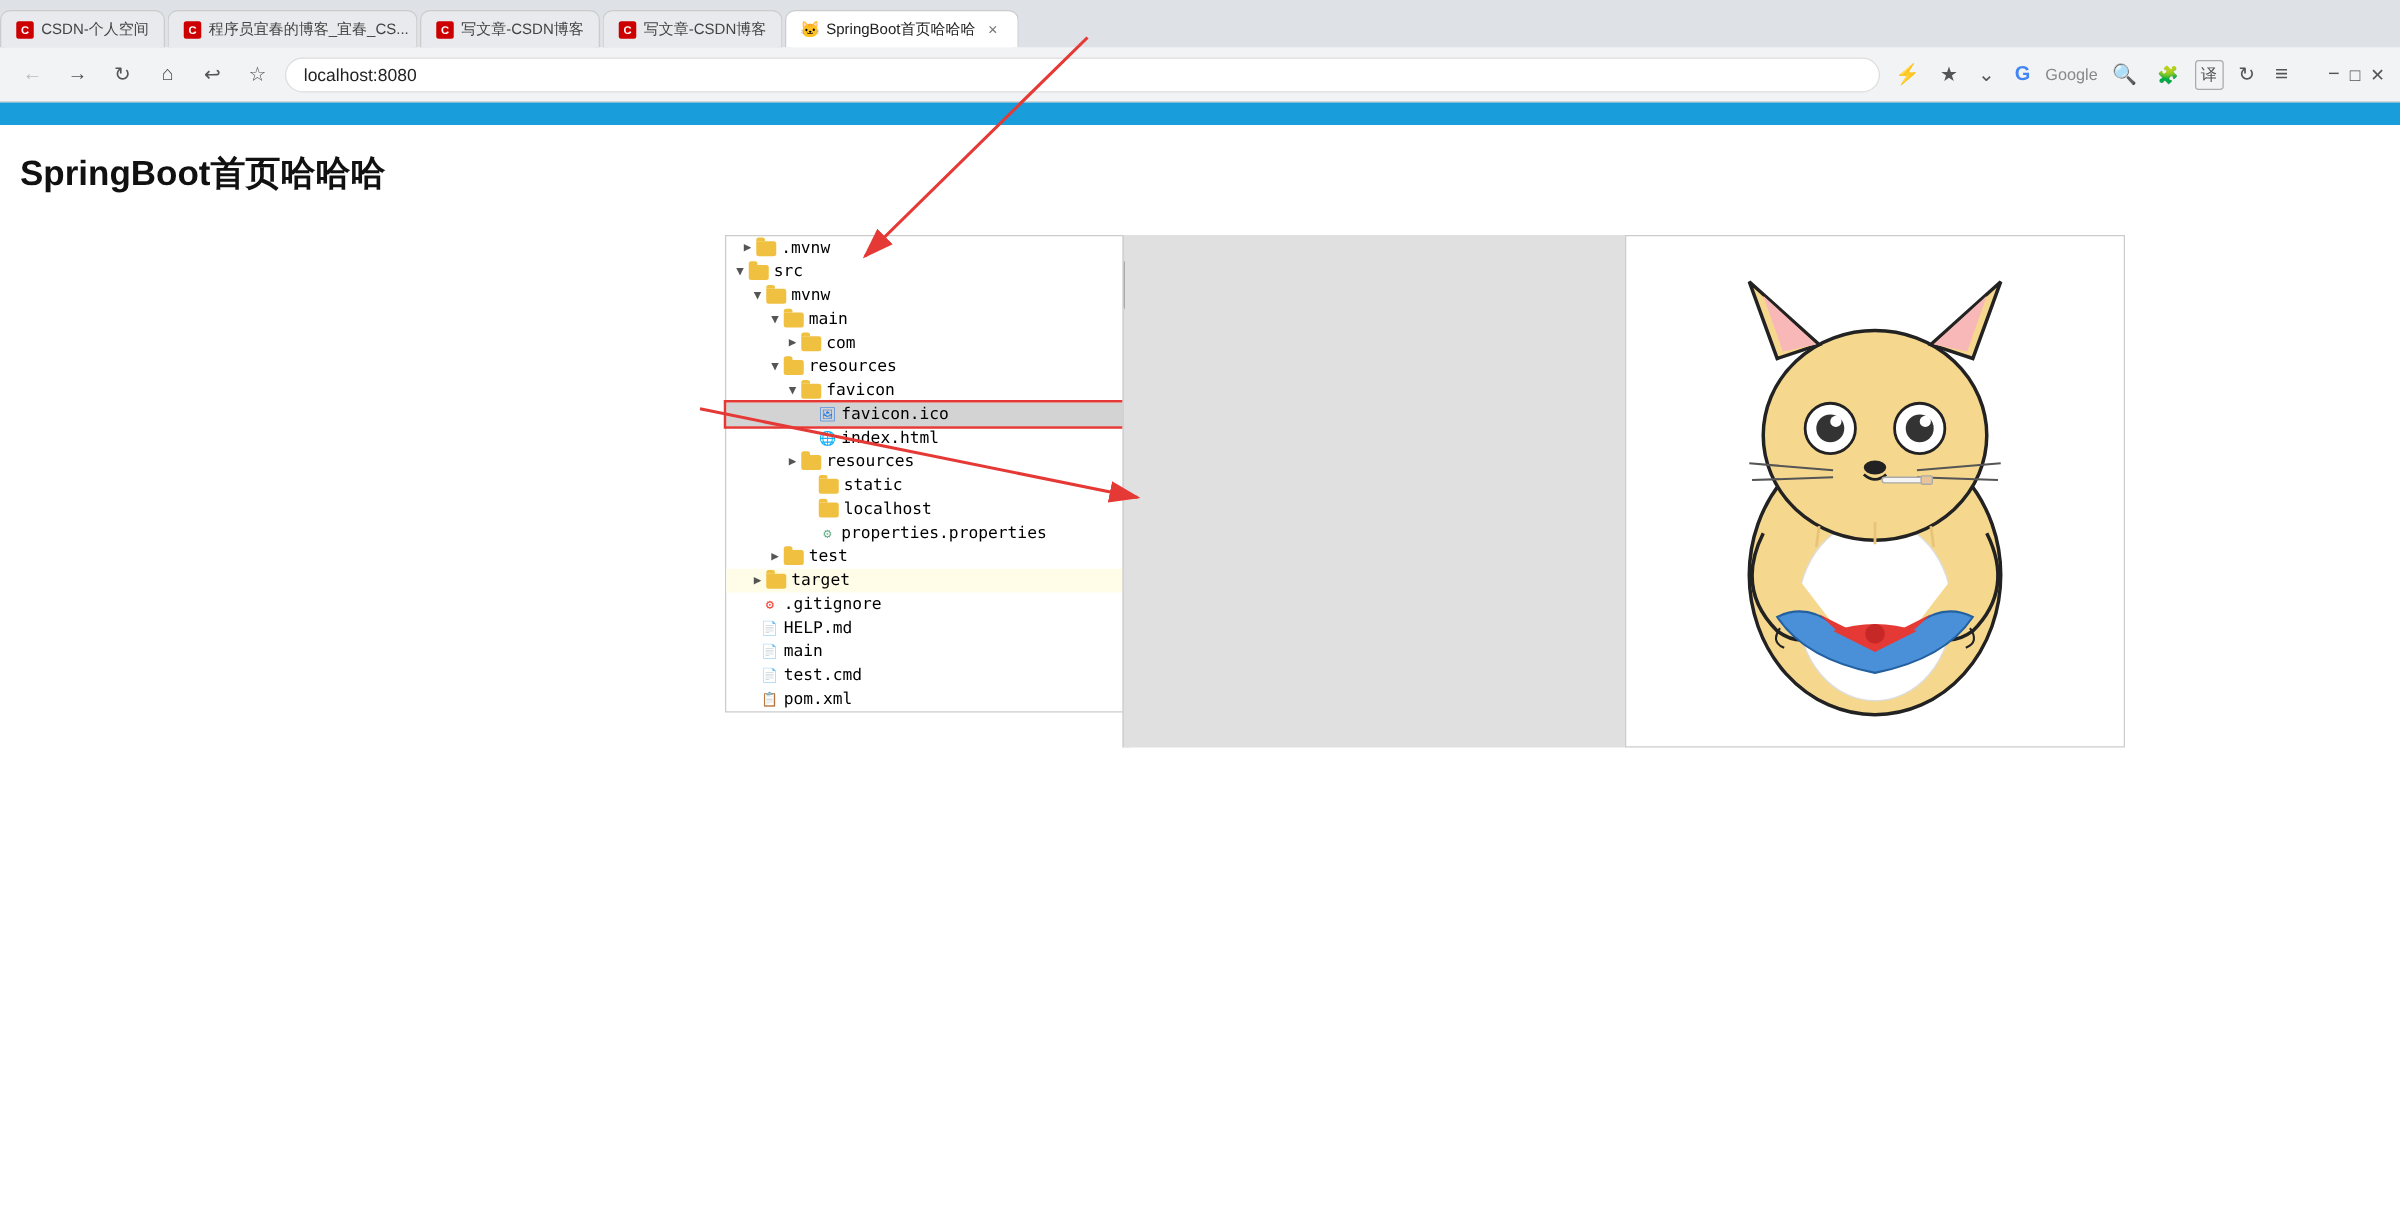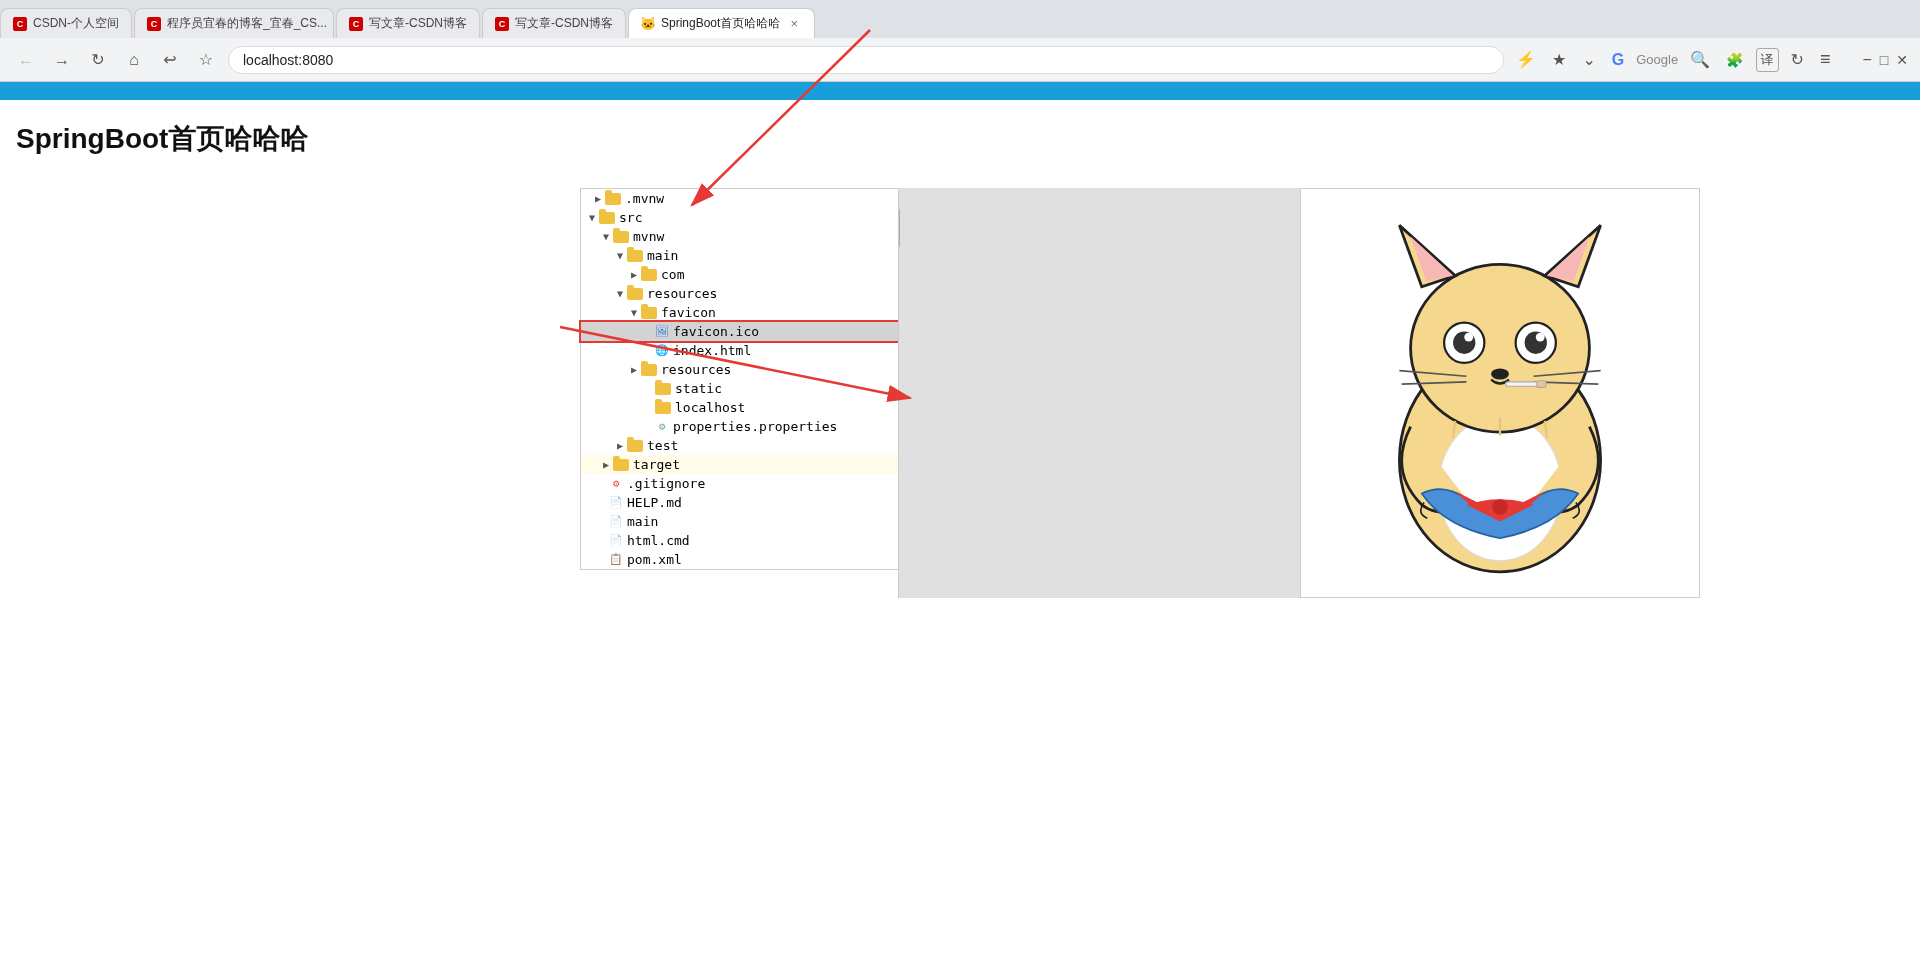--- a/index.html
+++ b/index.html
@@ -399,21 +399,21 @@
         <div class="tree-item">
           <span class="indent" style="width:14px;"></span>
           <span class="arrow" style="width:14px;"></span>
           <span class="file-icon" style="color:#888;">📄</span>
           <span class="label">main</span>
         </div>
         <div class="tree-item">
           <span class="indent" style="width:14px;"></span>
           <span class="arrow" style="width:14px;"></span>
           <span class="file-icon" style="color:#888;">📄</span>
-          <span class="label">html.cmd</span>
+          <span class="label">test.cmd</span>
         </div>
         <div class="tree-item">
           <span class="indent" style="width:14px;"></span>
           <span class="arrow" style="width:14px;"></span>
           <span class="file-icon" style="color:#cc6633;">📋</span>
           <span class="label">pom.xml</span>
         </div>
       </div>
 
       <div style="position:absolute;left:678px;top:0;width:6px;height:410px;background:#e0e0e0;border-left:1px solid #ccc;">

